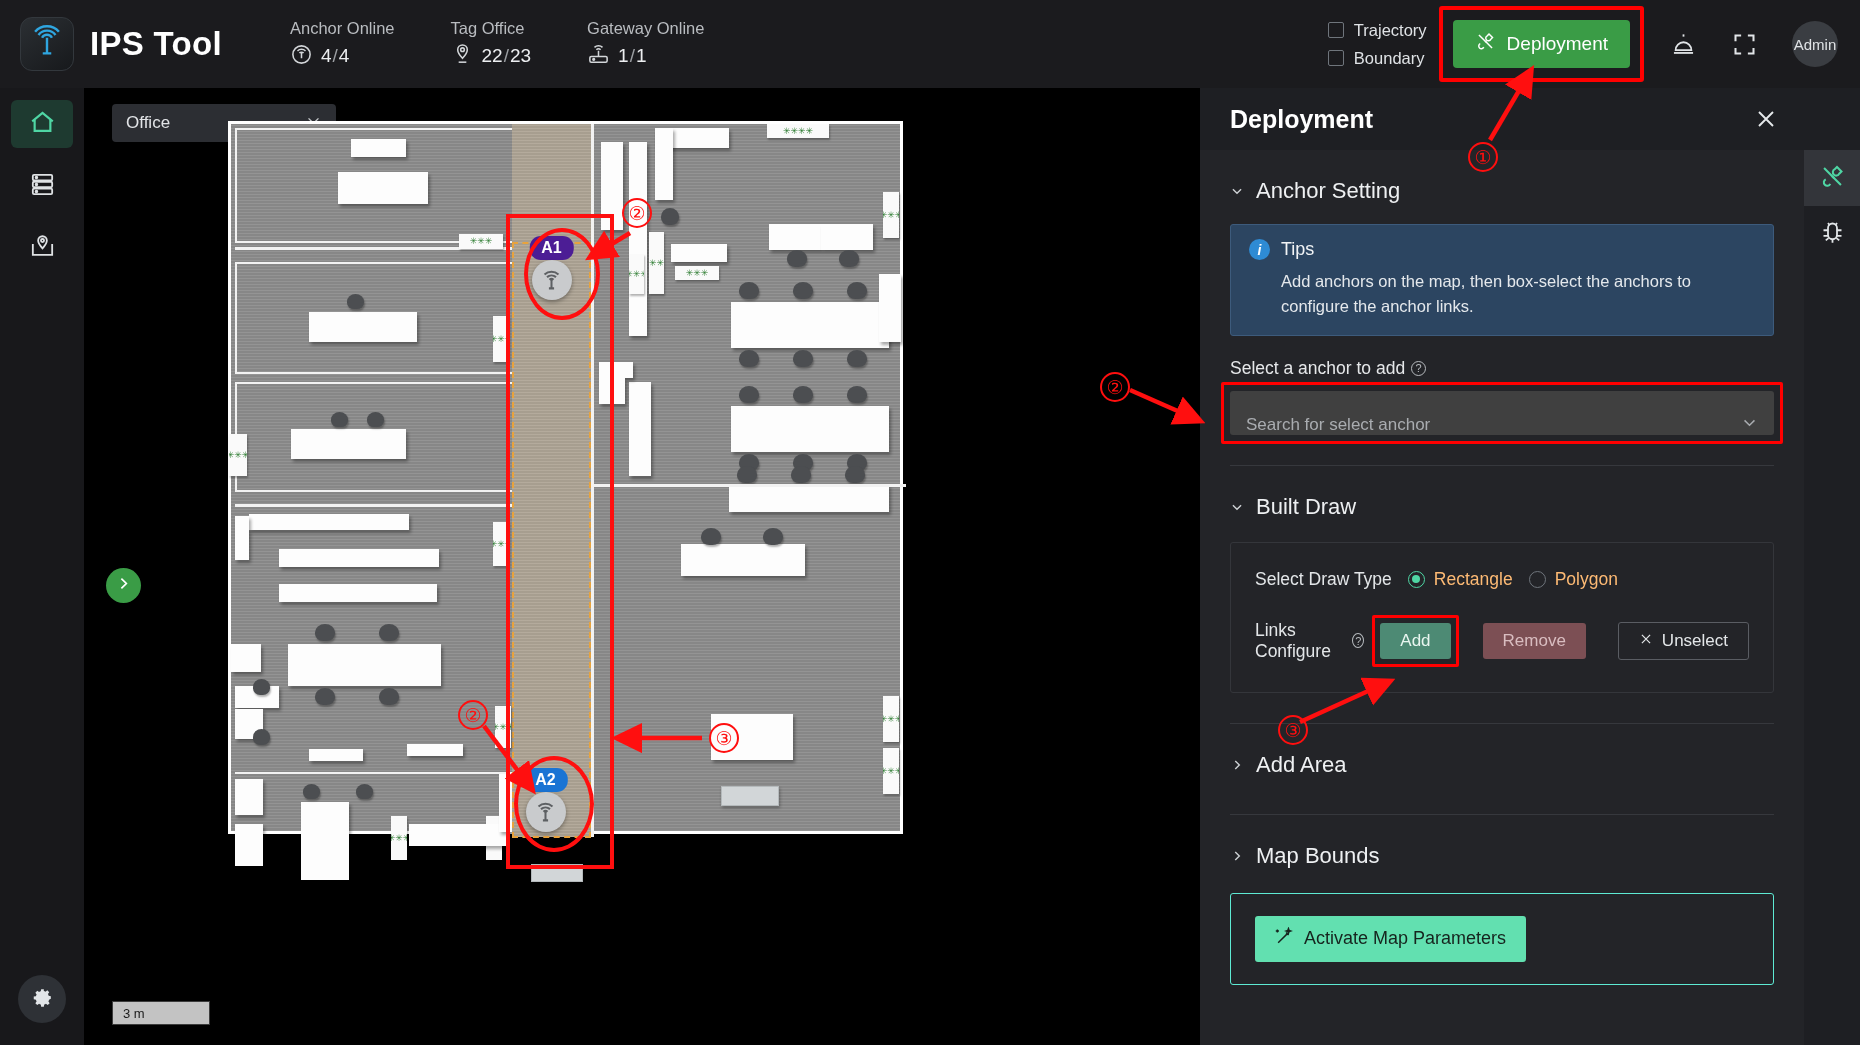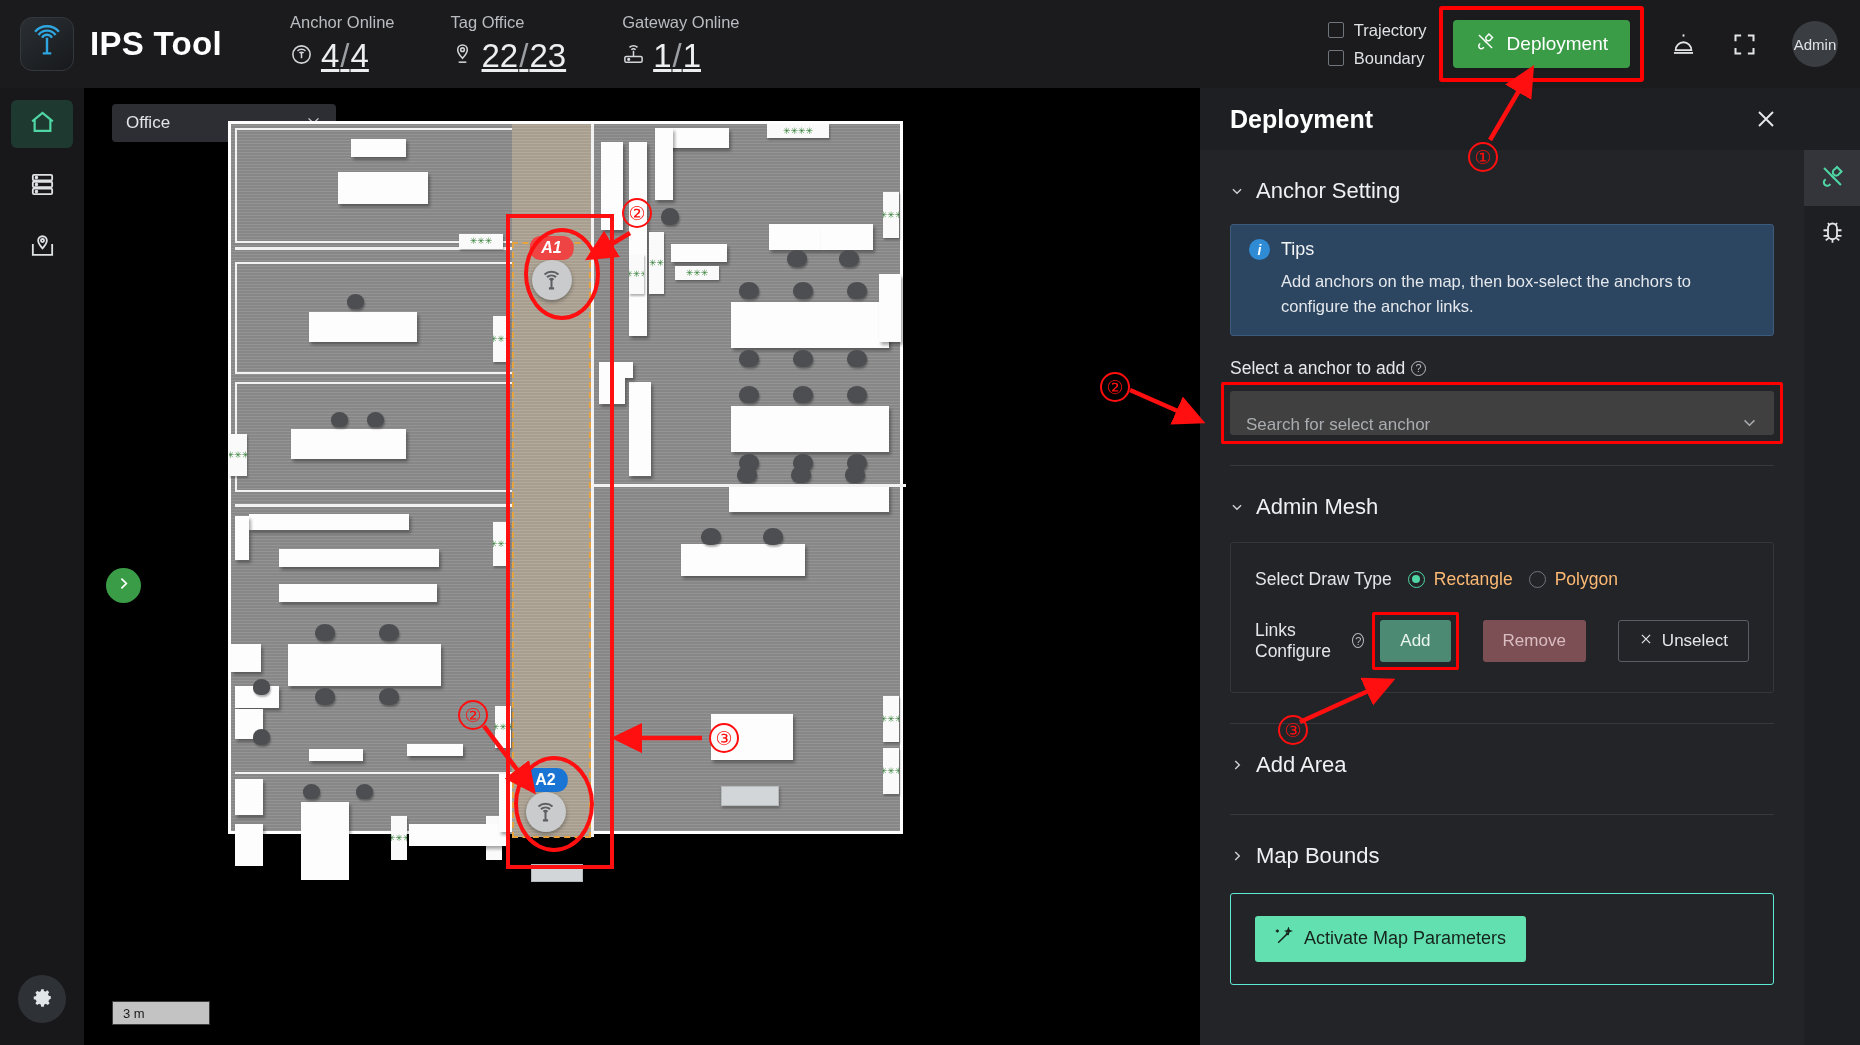--- a/index.html
+++ b/index.html
@@ -25,21 +25,21 @@
   .logo-box svg { width: 34px; height: 34px; }
   .app-title {
     margin-left: 16px; color: #fff; font-size: 33px; font-weight: bold;
     letter-spacing: .3px;
   }
   .stats { display: flex; margin-left: 68px; gap: 56px; }
   .stat { display: flex; flex-direction: column; align-items: flex-start; }
   .stat-label { color: #b9bcc0; font-size: 16.5px; margin-bottom: 5px; }
   .stat-val { display: flex; align-items: center; gap: 8px; }
   .stat-val svg { width: 23px; height: 23px; }
-  .stat-num { color: #eceef0; font-size: 33px; text-decoration: underline; }
+  .stat-num { color: #eceef0; font-size: 19px; }
   .stat-num .sep { color: #9b9ea2; margin: 0 1px; }
 
   .header-right {
     position: absolute; right: 0; top: 0; height: 88px;
     display: flex; align-items: center; gap: 0;
   }
   .checks { display: flex; flex-direction: column; gap: 9px; margin-right: 26px; }
   .check-row { display: flex; align-items: center; gap: 10px; cursor: pointer; }
   .cbox {
     width: 16px; height: 16px; border: 1.6px solid #6f757c; border-radius: 2px;
@@ -226,21 +226,21 @@
   }
   .search-select .ph { color: #a9acb0; font-size: 17px; }
   .search-select svg { width: 17px; height: 17px; }
 
   .divider { height: 1px; background: #36383d; margin-top: 30px; }
 
   .subcard {
     border: 1px solid #34363b; border-radius: 3px; margin-top: 16px;
     padding: 26px 24px 30px 24px;
   }
-  .row { display: flex; gap: 16px; }
+  .row { display: flex; align-items: center; gap: 16px; }
   .row + .row { margin-top: 30px; }
   .row-label { color: #e3e6e8; font-size: 17.5px; display: flex; align-items: center; gap: 5px; }
   .radio { display: flex; align-items: center; gap: 9px; cursor: pointer; }
   .radio .dot {
     width: 17px; height: 17px; border-radius: 50%; border: 1.8px solid #6f757c;
     display: flex; align-items: center; justify-content: center;
   }
   .radio.on .dot { border-color: #4fd6a4; }
   .radio.on .dot::after {
     content: ''; width: 8px; height: 8px; border-radius: 50%; background: #4fd6a4;
@@ -579,21 +579,21 @@
       <div class="wl" style="left:360px; top:360px; width:315px; height:3px;"></div>
       <div class="fur" style="left:450px; top:420px; width:124px; height:32px;"></div>
       <div class="ch" style="left:470px; top:404px; width:20px; height:17px;"></div>
       <div class="ch" style="left:532px; top:404px; width:20px; height:17px;"></div>
       <div class="fur" style="left:480px; top:590px; width:82px; height:46px;"></div>
       <div class="sofa" style="left:490px; top:662px; width:58px; height:20px;"></div>
       <div class="plant" style="left:652px; top:572px; width:16px; height:46px;">✳✳✳</div>
       <div class="plant" style="left:652px; top:624px; width:16px; height:46px;">✳✳✳</div>
 
       <div class="anchor" style="left:281px; top:112px; width:79px;">
-        <div class="pill" style="background:#ef4444;font-style:italic;">A1</div>
+        <div class="pill" style="background:#4c1d95;">A1</div>
         <div class="disc">
           <svg viewBox="0 0 24 24" fill="none" stroke="#5d6063" stroke-width="1.8">
             <path d="M12 11v8M9.7 19h4.6M10.2 11.3a2.6 2.6 0 013.6 0"></path>
             <path d="M8 9a6 6 0 018 0"></path>
               <path d="M5.8 6.6a9.2 9.2 0 0112.4 0"></path>
           </svg>
         </div>
       </div>
 
       <div class="anchor" style="left:275px; top:644px; width:79px;">
@@ -676,21 +676,21 @@
         </div>
 
         <div class="divider"></div>
 
         <div class="sect-head">
           <span class="chev">
             <svg viewBox="0 0 24 24" fill="none" stroke="#cdd1d4" stroke-width="2.4">
                 <path d="M5 9l7 7 7-7"></path>
               </svg>
           </span>
-          <h3>Admin Mesh</h3>
+          <h3>Built Draw</h3>
         </div>
 
         <div class="subcard">
           <div class="row">
             <span class="row-label">Select Draw Type</span>
             <label class="radio on">
               <span class="dot"></span>
               <span>Rectangle</span>
             </label>
             <label class="radio">

